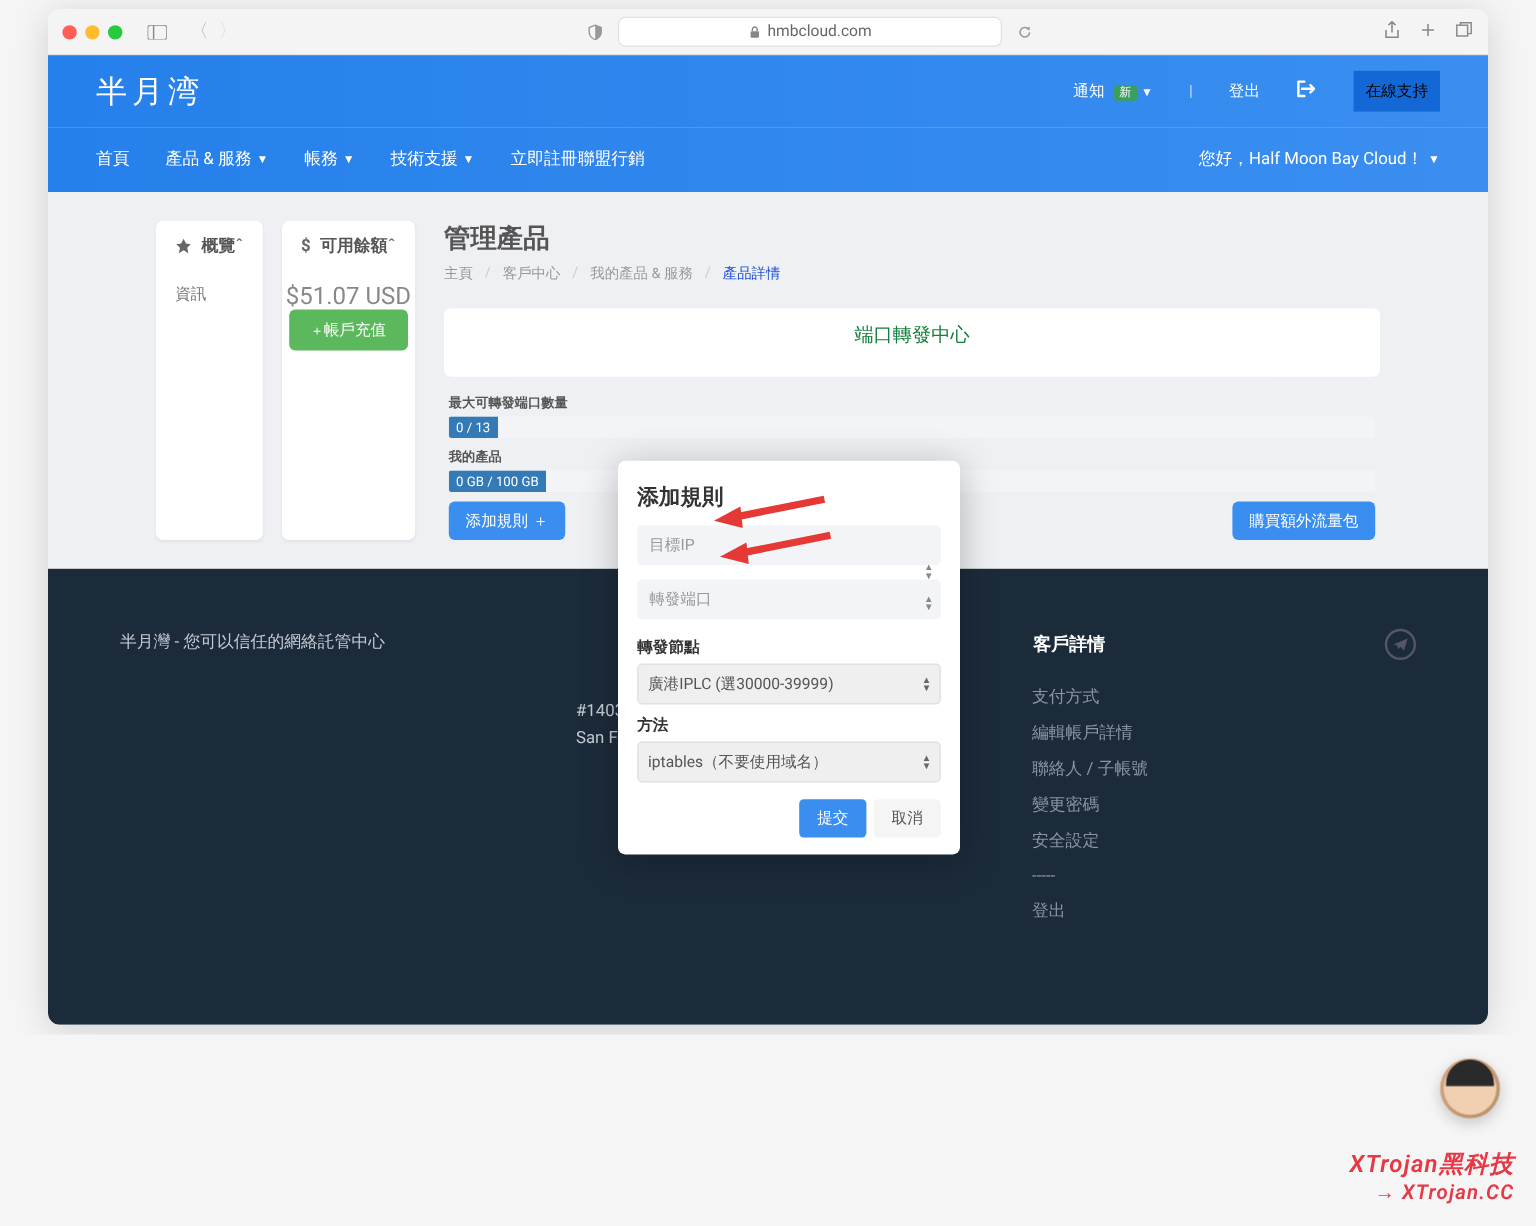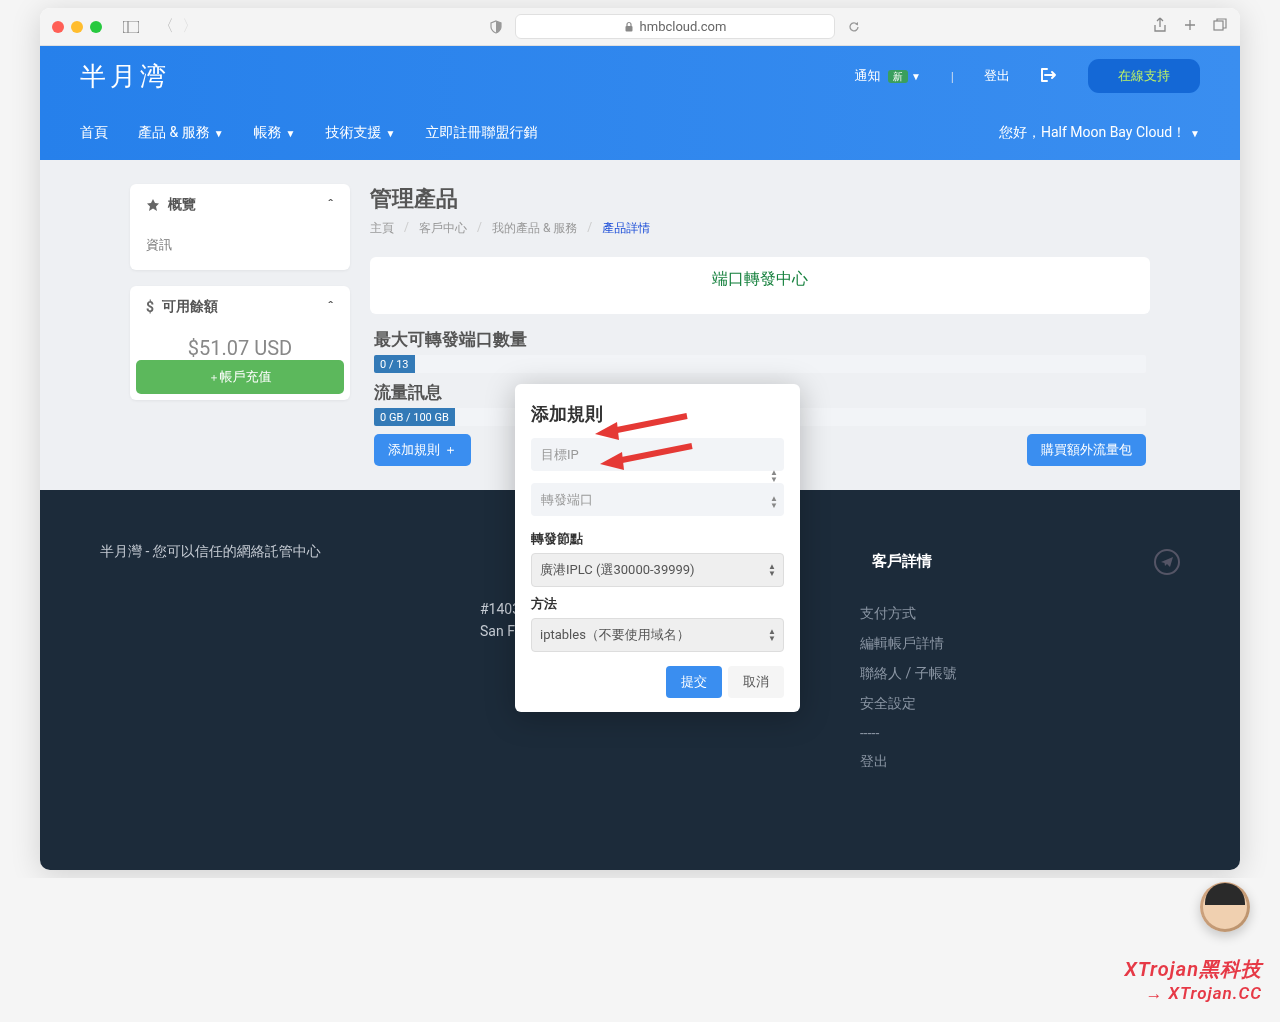--- a/index.html
+++ b/index.html
@@ -13,41 +13,41 @@
 .nav-arrows{display:flex;gap:8px;margin-left:8px;color:#bbb}
 .tb-center{flex:1;display:flex;align-items:center;justify-content:center;gap:8px}
 .url-box{background:#fff;border:1px solid #e0e0e0;border-radius:6px;padding:4px 14px;font-size:13px;color:#666;min-width:320px;text-align:center;display:flex;align-items:center;justify-content:center;gap:6px}
 .tb-right{display:flex;gap:14px;color:#888;align-items:center}
 .tb-right svg{width:16px;height:16px}
 .content-wrap{background:#eef0f3}
 .topbar{background:linear-gradient(90deg,#2680eb,#3a8ef0);height:60px;display:flex;align-items:center;padding:0 40px;justify-content:space-between}
 .brand{font-size:26px;color:#fff;font-family:"Songti SC",serif;letter-spacing:4px}
 .top-right{display:flex;align-items:center;gap:30px;color:#fff;font-size:13px}
 .badge-new{background:#3a9f5e;color:#fff;padding:1px 5px;border-radius:3px;font-size:10px;margin-left:4px}
-.btn-support{background:#1468d6;padding:8px 30px;border-radius:11px;color:#bef264;font-size:13px}
+.btn-support{background:#1468d6;padding:8px 10px;border-radius:0;color:#000000;font-size:13px}
 .navbar{background:linear-gradient(90deg,#2680eb,#3a8ef0);height:54px;display:flex;align-items:center;padding:0 40px;justify-content:space-between;color:#fff;font-size:14px}
 .nav-left{display:flex;gap:30px}
 .nav-item{display:flex;align-items:center;gap:4px;cursor:pointer}
 .caret{font-size:10px}
 .page-body{display:flex;gap:20px;padding:24px 40px;max-width:1100px;margin:0 auto}
-.sidebar{width:220px;flex-shrink:0;display:flex;flex-direction:column;gap:16px}
+.sidebar{width:220px;flex-shrink:0;display:flex;flex-direction:row;gap:16px}
 .card{background:#fff;border-radius:6px;box-shadow:0 1px 3px rgba(0,0,0,0.06)}
 .card-head{padding:12px 16px;font-size:14px;color:#555;display:flex;align-items:center;justify-content:space-between;font-weight:600}
 .card-head .left{display:flex;align-items:center;gap:8px}
 .card-body{padding:10px 16px 16px;font-size:13px;color:#777}
 .balance{text-align:center;font-size:20px;color:#888;padding:8px 0 0}
 .btn-recharge{background:#5cb85c;color:#fff;text-align:center;padding:8px;border-radius:5px;font-size:13px;cursor:pointer;margin:0 6px 6px}
 .main-col{flex:1}
 .page-title{font-size:22px;color:#555;font-weight:600;padding:0 0 6px}
 .breadcrumb{font-size:12px;color:#999;display:flex;gap:10px;padding-bottom:20px}
 .breadcrumb .sep{color:#ccc}
 .breadcrumb .active{color:#1d4ed8}
 .panel{background:#fff;border-radius:6px;padding:14px 18px;margin-bottom:14px}
 .panel-title{text-align:center;font-size:16px;color:#15803d;padding:6px 0 10px}
-.label-sm{font-size:17px;color:#555;font-weight:600;margin:2px 0 4px}
+.label-sm{font-size:11px;color:#555;font-weight:600;margin:2px 0 4px}
 .prog-bar{background:#f2f4f7;height:18px;border-radius:2px;margin-bottom:8px;position:relative;overflow:hidden}
 .prog-badge{position:absolute;left:0;top:0;background:#337ab7;color:#fff;font-size:11px;padding:2px 6px;height:100%;display:flex;align-items:center}
 .btn-row{display:flex;justify-content:space-between;margin-top:4px}
 .btn-blue{background:#3a8ef0;color:#fff;padding:7px 14px;border-radius:5px;font-size:13px;cursor:pointer;display:flex;align-items:center;gap:4px}
 .modal{position:absolute;left:475px;top:338px;width:285px;background:#fff;border-radius:6px;box-shadow:0 5px 30px rgba(0,0,0,0.25);padding:18px 16px 14px;z-index:5}
 .modal h3{font-size:18px;color:#333;margin-bottom:12px}
 .inp{width:100%;background:#f2f4f7;border:none;padding:9px 10px;border-radius:4px;font-size:13px;margin-bottom:6px;color:#555}
 .inp::placeholder{color:#999}
 .sel-wrap{position:relative}
 .sel-wrap .stepper{position:absolute;right:6px;top:50%;transform:translateY(-55%);display:flex;flex-direction:column;font-size:8px;color:#888;line-height:7px}
@@ -220,21 +220,21 @@
         </div>
 
         <div class="panel" style="padding-top:6px">
           <div class="panel-title">端口轉發中心</div>
         </div>
         <div style="padding:0 4px">
           <div class="label-sm">最大可轉發端口數量</div>
           <div class="prog-bar">
             <div class="prog-badge">0 / 13</div>
           </div>
-          <div class="label-sm">流量訊息</div>
+          <div class="label-sm">我的產品</div>
           <div class="prog-bar">
             <div class="prog-badge">0 GB / 100 GB</div>
           </div>
           <div class="btn-row">
             <div class="btn-blue">
               <span>添加規則</span>
                 <span>＋</span>
             </div>
             <div class="btn-blue">購買額外流量包</div>
           </div>
@@ -245,30 +245,31 @@
     <div class="footer">
       <div class="footer-col">
         <div class="footer-text">半月灣 - 您可以信任的網絡託管中心</div>
       </div>
       <div class="footer-col" style="padding-top:58px">
         <div class="footer-text">#1403</div>
         <div class="footer-text">San Francisco CA 94105</div>
       </div>
       <div class="footer-col">
         <div style="display:flex;justify-content:space-between;align-items:center;margin-bottom:22px">
-          <span class="footer-title" style="margin:12px">客戶詳情</span>
+          <span class="footer-title" style="margin:1px">客戶詳情</span>
           <div class="telegram-circle">
             <svg width="14" height="14" viewBox="0 0 14 14">
                 <path d="M1 7 L13 2 L10 12 L7 9 L5 11 L4.5 8 Z" fill="#556"></path>
               </svg>
           </div>
         </div>
         <a class="footer-link">支付方式</a>
         <a class="footer-link">編輯帳戶詳情</a>
         <a class="footer-link">聯絡人 / 子帳號</a>
+        <a class="footer-link">變更密碼</a>
         <a class="footer-link">安全設定</a>
         <a class="footer-link">-----</a>
         <a class="footer-link">登出</a>
       </div>
     </div>
 
     <div class="modal">
       <h3>添加規則</h3>
       <input class="inp" placeholder="目標IP" style="">
       <div class="sel-wrap">

